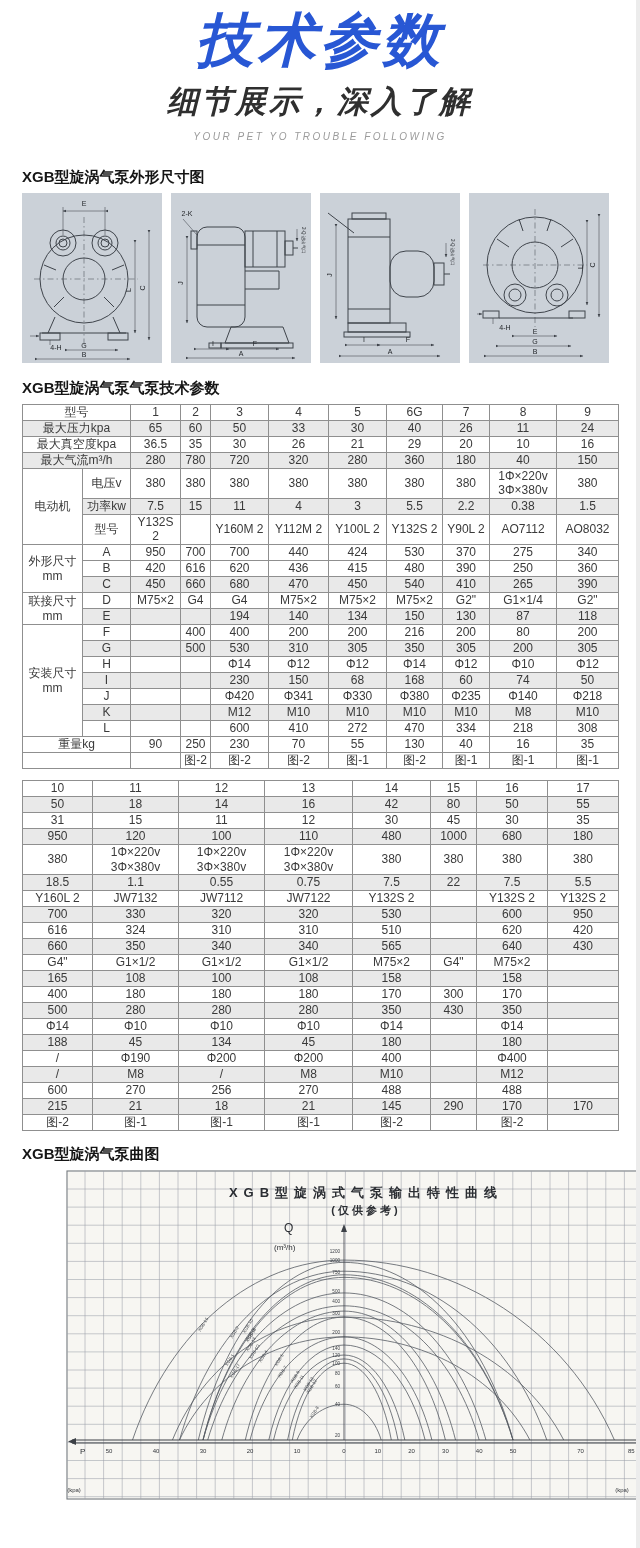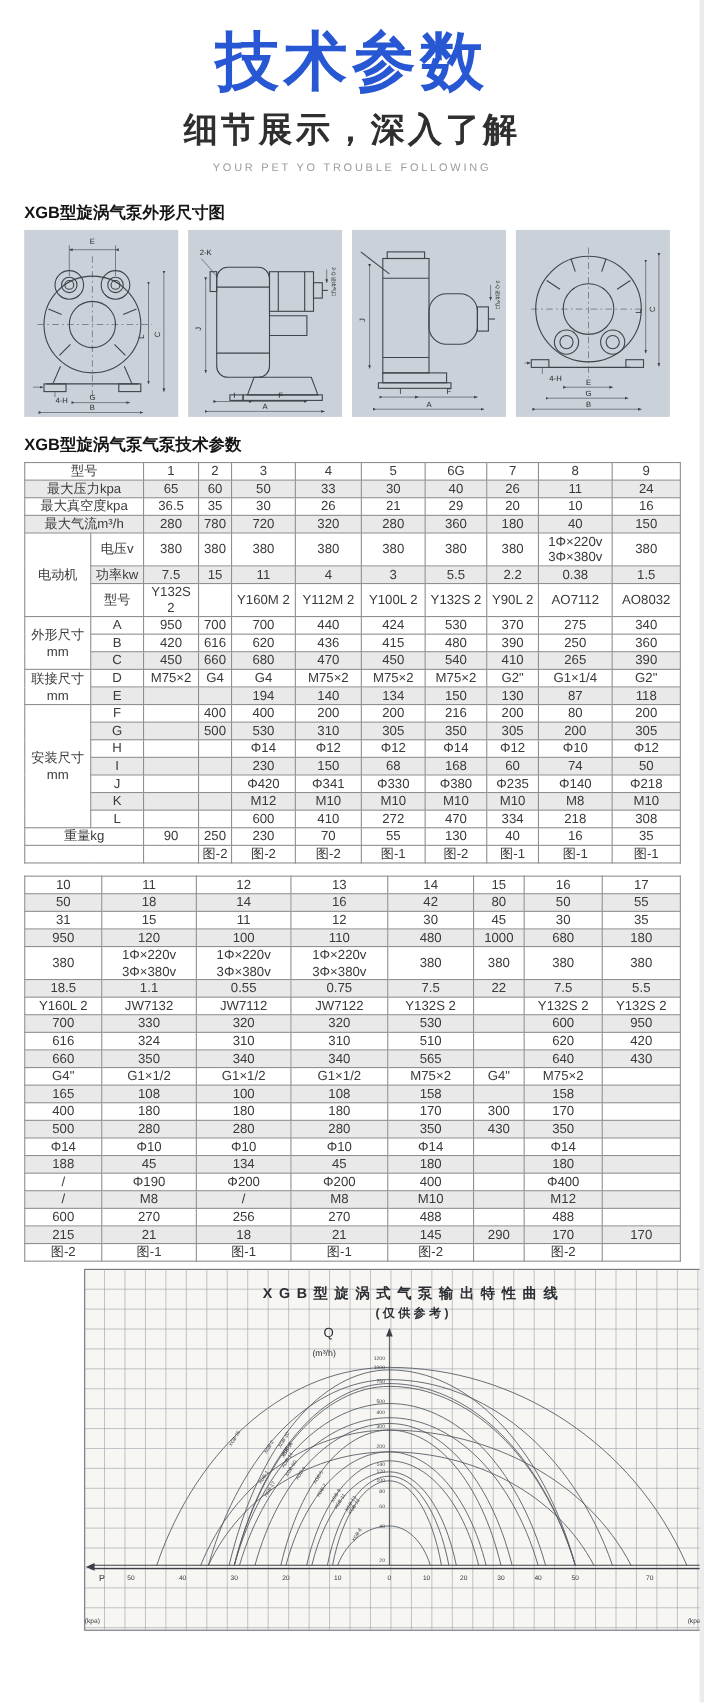--- a/index.html
+++ b/index.html
@@ -1,20 +1,20 @@
 <!DOCTYPE html>
 <html><head>
 <meta charset="utf-8">
 <style>
   html,body{margin:0;padding:0;background:#fff;}
   .page{position:relative;width:640px;height:1548px;background:#fff;overflow:hidden;
         font-family:"Liberation Sans","DejaVu Sans",sans-serif;color:#333;}
   .page-edge{position:absolute;right:0;top:0;width:4px;height:100%;background:#ececec;}
   
-  .hero{text-align:center;padding-top:20px;}
+  .hero{text-align:center;padding-top:4px;font-style:italic;}
   .hero-title{font-size:58px;font-weight:800;color:#2857d4;letter-spacing:4px;line-height:1.25;margin:0;}
   .hero-sub{font-size:31px;font-weight:700;color:#2f2f2f;letter-spacing:3px;margin:4px 0 0 0;}
   .hero-tag{font-size:10px;color:#9b9b9b;letter-spacing:2.5px;margin-top:8px;}
   
   .sec-title{font-size:15px;font-weight:700;color:#151515;margin:0 0 6px 22px;}
   .sec1{margin-top:26px;}
   
   .dwg-row{display:flex;gap:9px;margin:0 22px 16px 22px;}
   .dwg{width:140px;height:170px;background:#cbd1d8;flex:0 0 auto;}
   .dwg svg{display:block;width:140px;height:170px;}
@@ -27,21 +27,21 @@
   
   table.spec{border-collapse:collapse;table-layout:fixed;margin:0 0 0 22px;width:596px;
              font-size:12px;color:#3a3a3a;border-radius:27px;}
   table.spec td{border:1px solid #8f8f8f;text-align:center;padding:0 2px;height:15px;
                 line-height:1.22;white-space:pre-line;overflow:hidden;}
   table.spec{border:1.5px solid #5a5a5a;}
   table.spec tr.sh td{background:#e9e9e9;}
   table.spec td.grp,table.spec td.lbl{background:#fff;}
   .tbl-gap{height:11px;}
   
-  .chart-wrap{margin:6px 22px 0 32px;padding-left:44px;}
+  .chart-wrap{margin:6px 22px 0 22px;padding-left:44px;}
   .curve-chart{display:block;width:596px;height:330px;background:#f7f6f2;}
   .gl{stroke:#9aa0a8;stroke-width:.55;}
   .axl{stroke:#3c4046;stroke-width:1;}
   .ct{font-size:13px;font-weight:700;letter-spacing:6px;fill:#2b2e33;text-anchor:middle;}
   .cs{font-size:11px;font-weight:700;letter-spacing:3px;fill:#2b2e33;text-anchor:middle;}
   .cq{font-size:12px;fill:#2b2e33;}
   .cq2{font-size:8px;fill:#2b2e33;}
   .ctick{font-size:6px;fill:#33363b;text-anchor:middle;}
   .cytick{font-size:4.6px;fill:#3a3e44;text-anchor:end;}
   .ccurve{stroke:#555a62;stroke-width:.8;fill:none;}
@@ -718,20 +718,21 @@
           <td>图-1</td>
           <td>图-1</td>
           <td>图-2</td>
           <td></td>
           <td>图-2</td>
           <td></td>
         </tr>
       </tbody>
   </table>
 
+  <h3 class="sec-title" style="margin-top:14px">XGB型旋涡气泵曲图</h3>
 
   <div class="chart-wrap">
     <svg id="curve-svg" class="curve-chart" viewBox="0 0 596 330">
       <g id="chart-grid">
           <rect x="1" y="1" width="594" height="328" fill="none" stroke="#6d737b" stroke-width="1"></rect>
           <line x1="19" y1="1" x2="19" y2="329" class="gl"></line>
           <line x1="37.6" y1="1" x2="37.6" y2="329" class="gl"></line>
           <line x1="56.2" y1="1" x2="56.2" y2="329" class="gl"></line>
           <line x1="74.80000000000001" y1="1" x2="74.80000000000001" y2="329" class="gl"></line>
           <line x1="93.4" y1="1" x2="93.4" y2="329" class="gl"></line>

